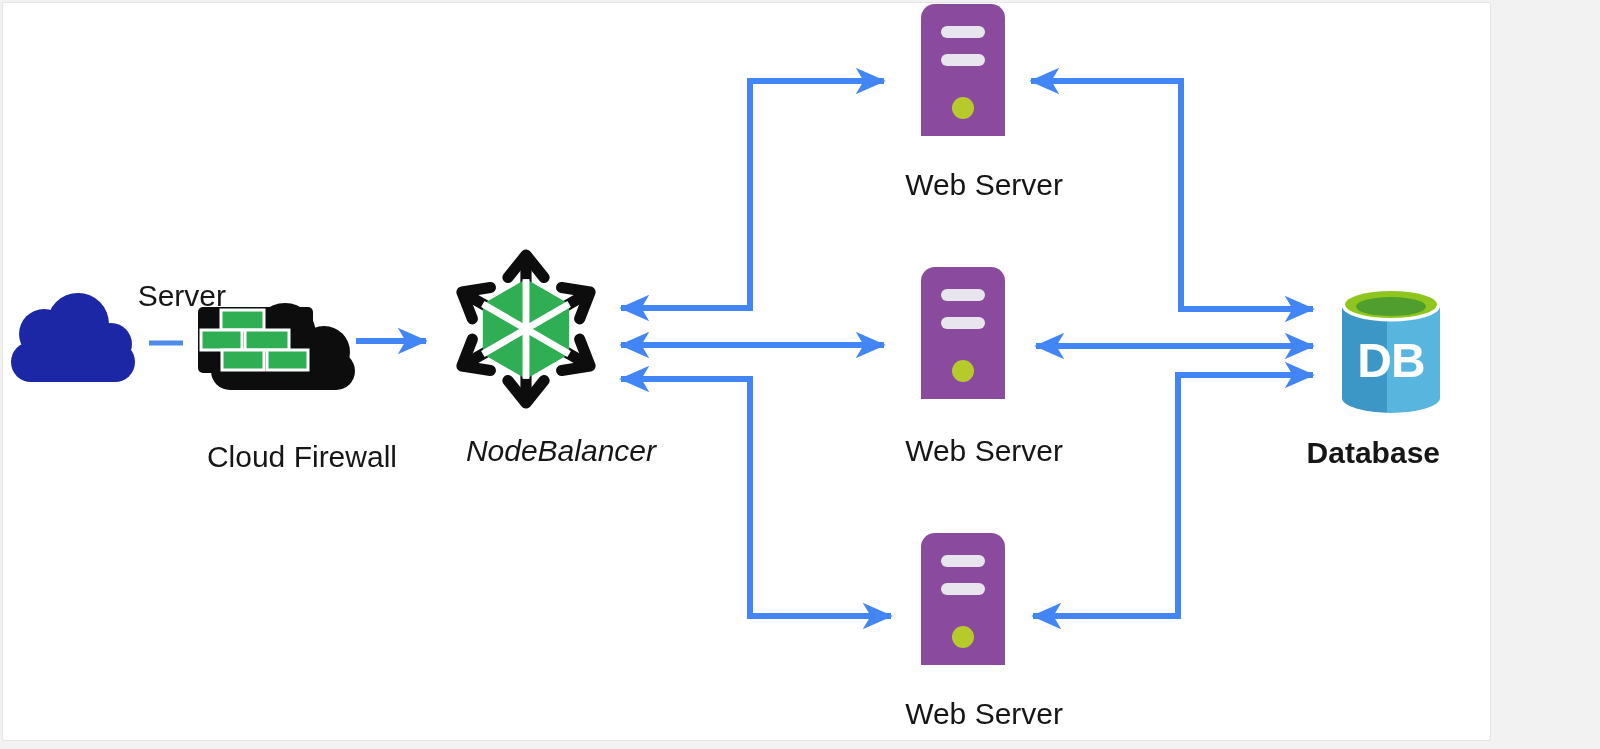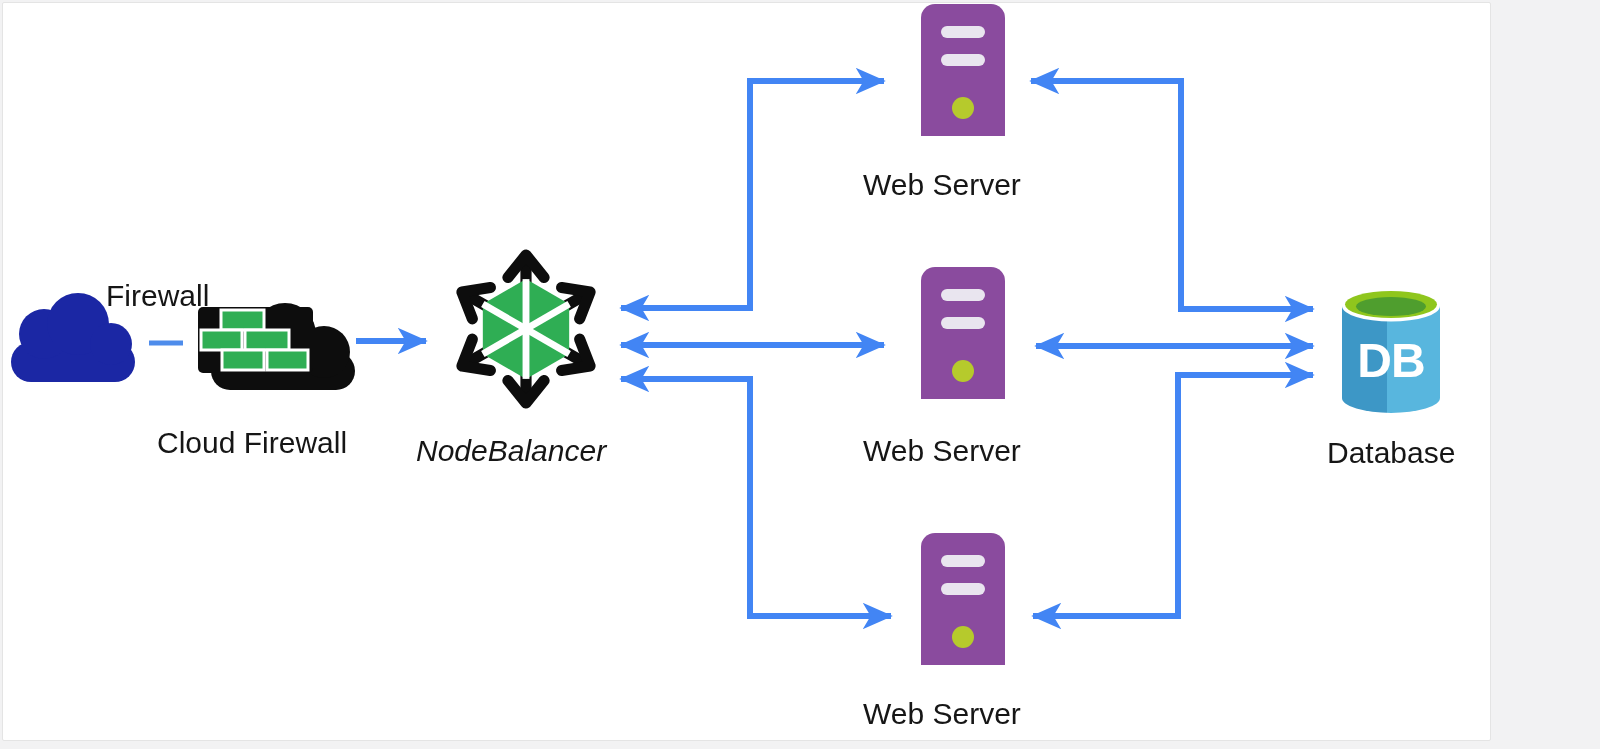--- a/index.html
+++ b/index.html
@@ -8,21 +8,21 @@
     background:#f2f2f3;
     font-family:"Liberation Sans", sans-serif;
   }
   .panel{
     position:absolute;left:2px;top:2px;width:1487px;height:737px;
     background:#ffffff;border:1px solid #e4e4e4;border-radius:2px;
   }
   .layer{position:absolute;left:0;top:0;width:1600px;height:749px;}
   .node{position:absolute;}
   .node-label{
-    position:absolute;text-align:left;color:#161616;
+    position:absolute;text-align:right;color:#161616;
     font-size:30px;line-height:34px;white-space:nowrap;
   }
   svg{display:block;}
   .edge{stroke:#4285f4;stroke-width:6;fill:none;}
   .edge-dash{stroke:#4e8ceb;stroke-width:5;fill:none;}
   .ah{fill:#4285f4;}
   .db-badge{
     fill:#ffffff;font-family:"Liberation Sans", sans-serif;
     font-size:48px;font-weight:bold;letter-spacing:-1px;
   }
@@ -51,21 +51,21 @@
 <div class="node" style="left:8px;top:284px;width:130px;height:100px;">
   <svg width="130" height="100" viewBox="0 0 130 100">
     <g fill="#1b27a4">
       <rect x="3" y="58" width="124" height="40" rx="20"></rect>
       <circle cx="36" cy="50" r="25"></circle>
       <circle cx="70" cy="40" r="31"></circle>
       <circle cx="103" cy="60" r="21"></circle>
     </g>
   </svg>
 </div>
-<div class="node-label" style="left:106px;top:279px;width:120px;">Firewall</div>
+<div class="node-label" style="left:106px;top:279px;width:120px;">Server</div>
 
 <div class="node" style="left:197px;top:294px;width:158px;height:98px;">
   <svg width="158" height="98" viewBox="0 0 158 98">
     <g fill="#0d0d0d">
       <rect x="14" y="58" width="144" height="38" rx="19"></rect>
       <circle cx="88" cy="40" r="31"></circle>
       <circle cx="55" cy="52" r="23"></circle>
       <circle cx="127" cy="58" r="26"></circle>
     </g>
     <g transform="translate(4,16)">
@@ -73,21 +73,21 @@
       <g fill="#2fae54" stroke="#ffffff" stroke-width="3">
         <rect x="20" y="0" width="43" height="20"></rect>
         <rect x="0" y="20" width="41" height="20"></rect>
         <rect x="44" y="20" width="44" height="20"></rect>
         <rect x="21" y="40" width="42" height="20"></rect>
         <rect x="66" y="40" width="41" height="20"></rect>
       </g>
     </g>
   </svg>
 </div>
-<div class="node-label" style="left:157px;top:426px;width:240px;">Cloud Firewall</div>
+<div class="node-label" style="left:157px;top:440px;width:240px;">Cloud Firewall</div>
 
 <div class="node" style="left:440px;top:243px;width:172px;height:172px;">
   <svg width="172" height="172" viewBox="0 0 200 200">
     <g stroke="#0d0d0d" stroke-width="13" stroke-linecap="round" stroke-linejoin="round" fill="none">
       <line x1="100" y1="72" x2="100" y2="24"></line>
       <polyline points="121,40 100,14 79,40"></polyline>
       <line x1="124.2" y1="86" x2="165.8" y2="62"></line>
       <polyline points="162.4,88.2 174.5,57 141.4,51.8"></polyline>
       <line x1="124.2" y1="114" x2="165.8" y2="138"></line>
       <polyline points="141.4,148.2 174.5,143 162.4,111.8"></polyline>
@@ -151,13 +151,13 @@
         <stop offset="1" stop-color="#58b6de"></stop>
       </linearGradient>
     </defs>
     <path d="M4,26 v92 a49,15 0 0 0 98,0 v-92 z" fill="url(#dbbody)"></path>
     <ellipse cx="53" cy="26" rx="49" ry="15.5" fill="#ffffff"></ellipse>
     <ellipse cx="53" cy="24.5" rx="46" ry="13.5" fill="#8fc61d"></ellipse>
     <ellipse cx="53" cy="26.5" rx="35" ry="9.5" fill="#4f9e2e"></ellipse>
     <text class="db-badge" x="53" y="97" text-anchor="middle">DB</text>
   </svg>
 </div>
-<div class="node-label" style="left:1327px;top:436px;width:200px;">Database</div>
+<div class="node-label" style="left:1240px;top:436px;width:200px;font-weight:bold;">Database</div>
 
 </body></html>

